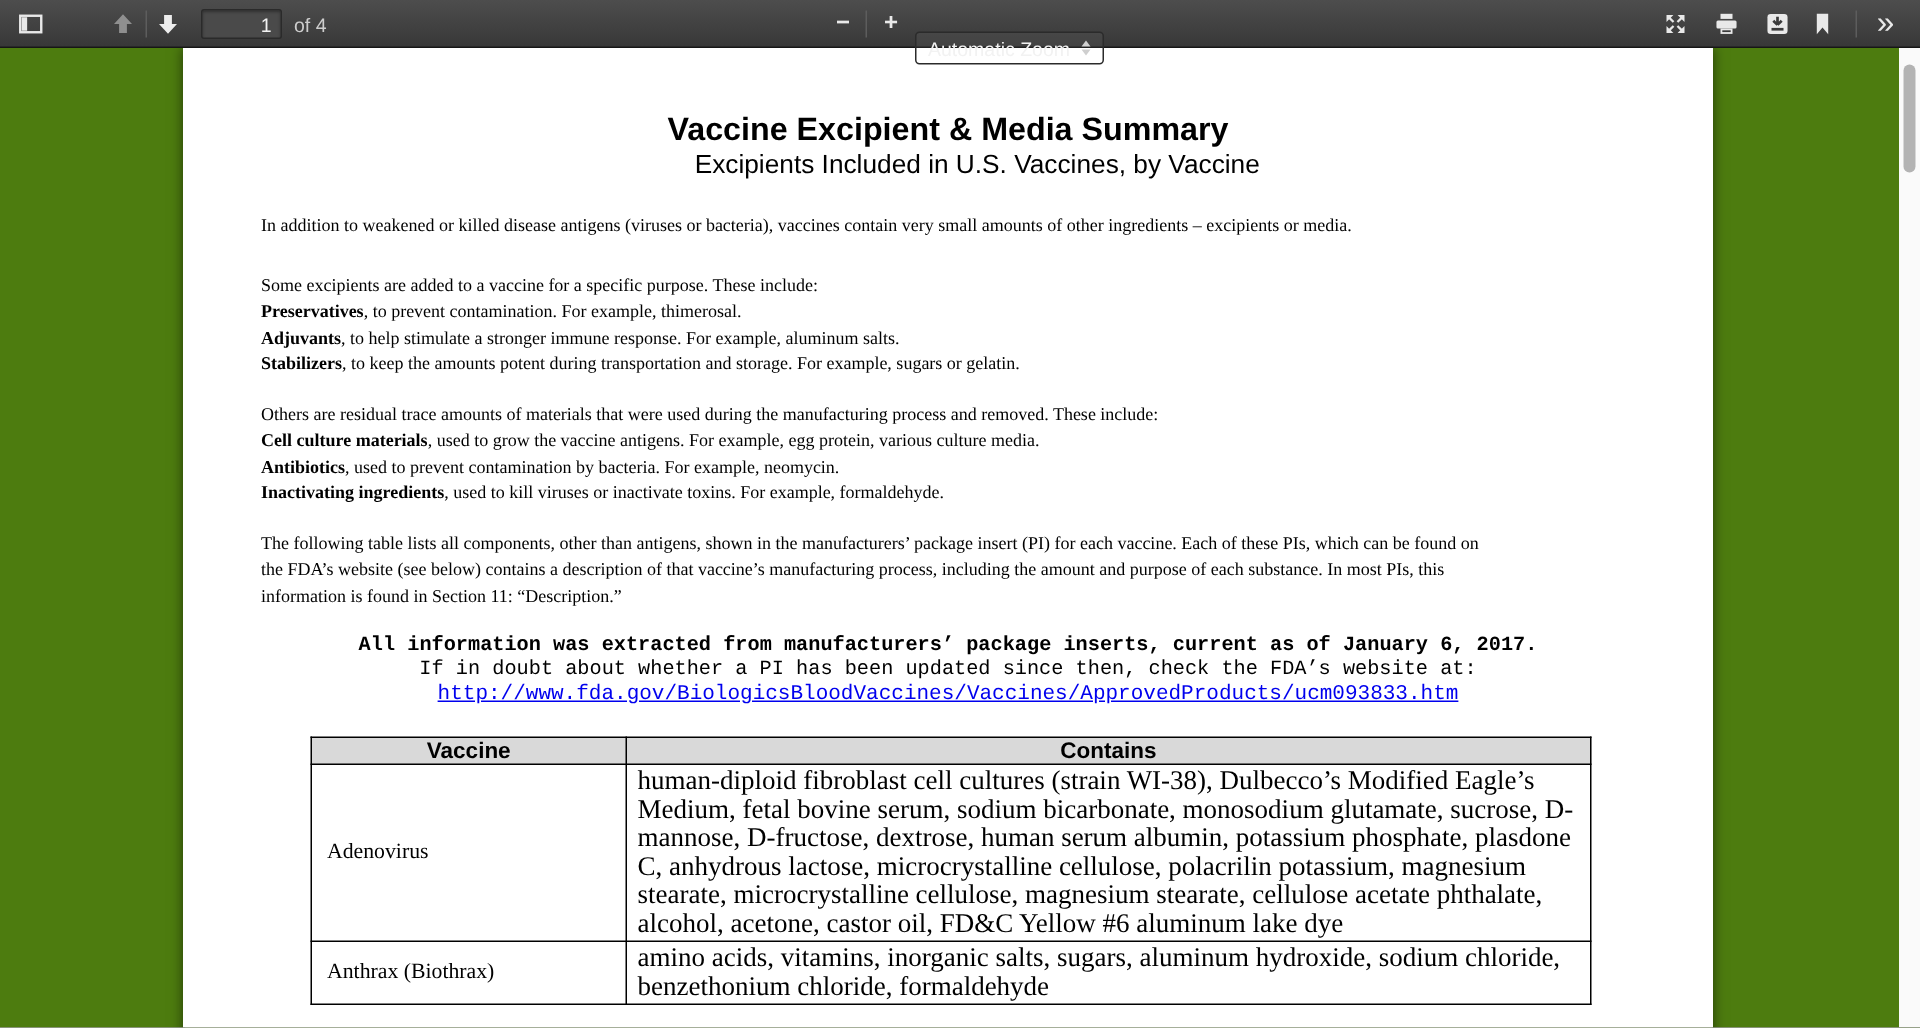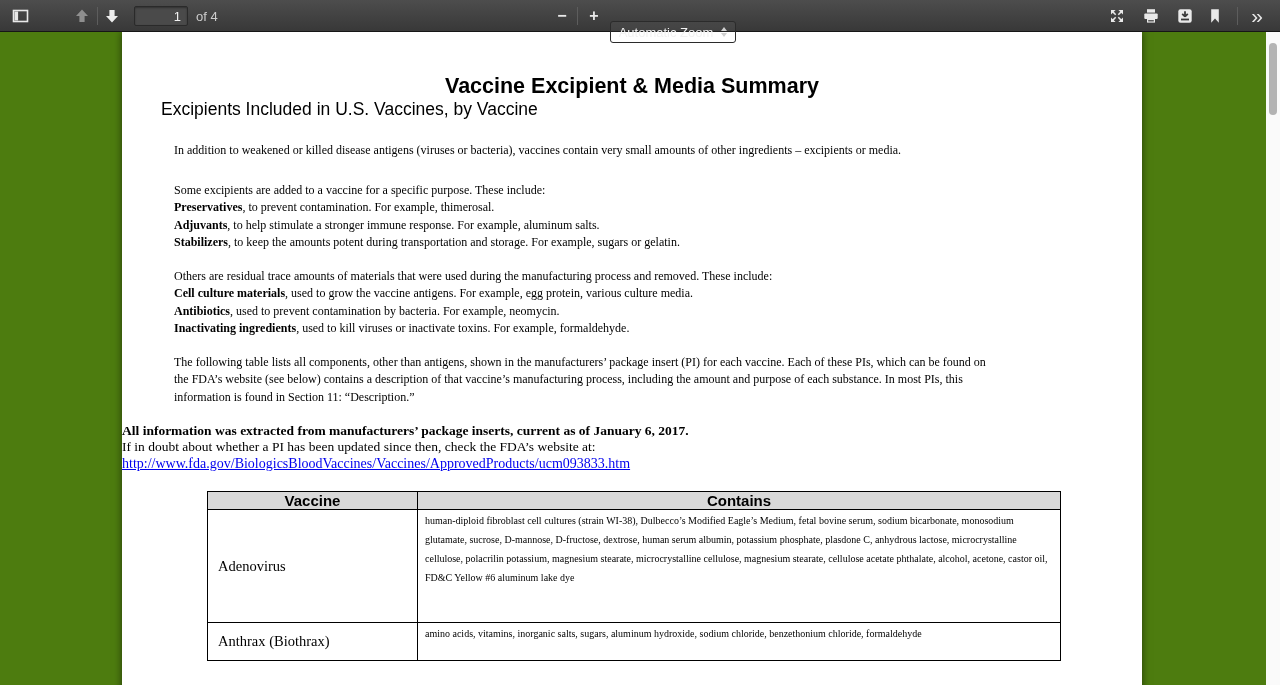--- a/index.html
+++ b/index.html
@@ -63,50 +63,50 @@
   .page {
     position:absolute; left:122px; top:0; width:1020px; height:700px;
     background:#ffffff; box-shadow:0 0 8px rgba(0,0,0,.55);
     padding-top:42px; color:#000;
   }
   .scrollbar { position:absolute; right:0; top:0; width:14px; height:653px; background:#fafafa; }
   .scroll-thumb { position:absolute; left:3px; top:11px; width:8px; height:72px; background:#b3b3b3; border-radius:4px; }
 
   
   .doc-title { margin:0; font-size:21.5px; line-height:24px; font-weight:bold; text-align:center; font-family:"Liberation Sans", sans-serif; }
-  .doc-subtitle { margin:0; font-size:17.5px; line-height:22px; font-weight:normal; text-align:left; font-family:"Liberation Sans", sans-serif;padding-left:39px; }
+  .doc-subtitle { margin:0; font-size:17.5px; line-height:22px; font-weight:normal; text-align:center; font-family:"Liberation Sans", sans-serif;padding-left:39px; }
 
   .body-block {
     font-family:"Liberation Serif", serif; font-size:12px; line-height:17.5px;
     margin-left:52px; width:812px;
   }
   .body-block p { margin:0; }
   #intro-block { margin-top:22px; width:744px; }
   #purpose-block { margin-top:22px; }
   #residual-block { margin-top:16px; }
   #note-block { margin-top:16px; }
 
-  .notice { margin-top:17px; font-family:Liberation Serif, serif; font-size:13.5px; }
+  .notice { margin-top:17px; text-align:center; font-family:Liberation Mono, monospace; font-size:13.5px; }
   .notice p { margin:0; line-height:16px; }
   .notice .bold { font-weight:bold; }
   .notice a { font-size:14px; line-height:17px; color:#0000EE; text-decoration:underline; }
 
   table.vtable {
     margin:19px 0 0 85px; width:853px; border-collapse:collapse; table-layout:fixed;
     font-family:"Liberation Serif", serif;
   }
   .vtable th, .vtable td { border:1px solid #000; }
   .vtable th {
     background:#d9d9d9; font-family:"Liberation Sans", sans-serif;
     font-size:15px; font-weight:bold; height:15px; padding:0; text-align:center;
   }
   .vtable col.c-vaccine { width:210px; }
   .vtable col.c-contains { width:643px; }
   .vtable td.vaccine { padding:0 4px 0 10px; vertical-align:middle; font-size:14.5px; }
-  .vtable td.contains { padding:1px 6px 2px 7px; vertical-align:top; font-size:10px; line-height:19px;margin-left:45px; }
+  .vtable td.contains { padding:1px 6px 2px 7px; vertical-align:top; font-size:18px; line-height:19px;margin-left:45px; }
   .vtable tr.row-adeno { height:113px; }
   .vtable tr.row-anthrax { height:38px; }
 </style>
 </head>
 <body>
 
 <div class="toolbar">
   <button class="tb-btn" id="btn-sidebar" title="">
     <span>
       <svg width="17" height="16" viewBox="0 0 17 16">

